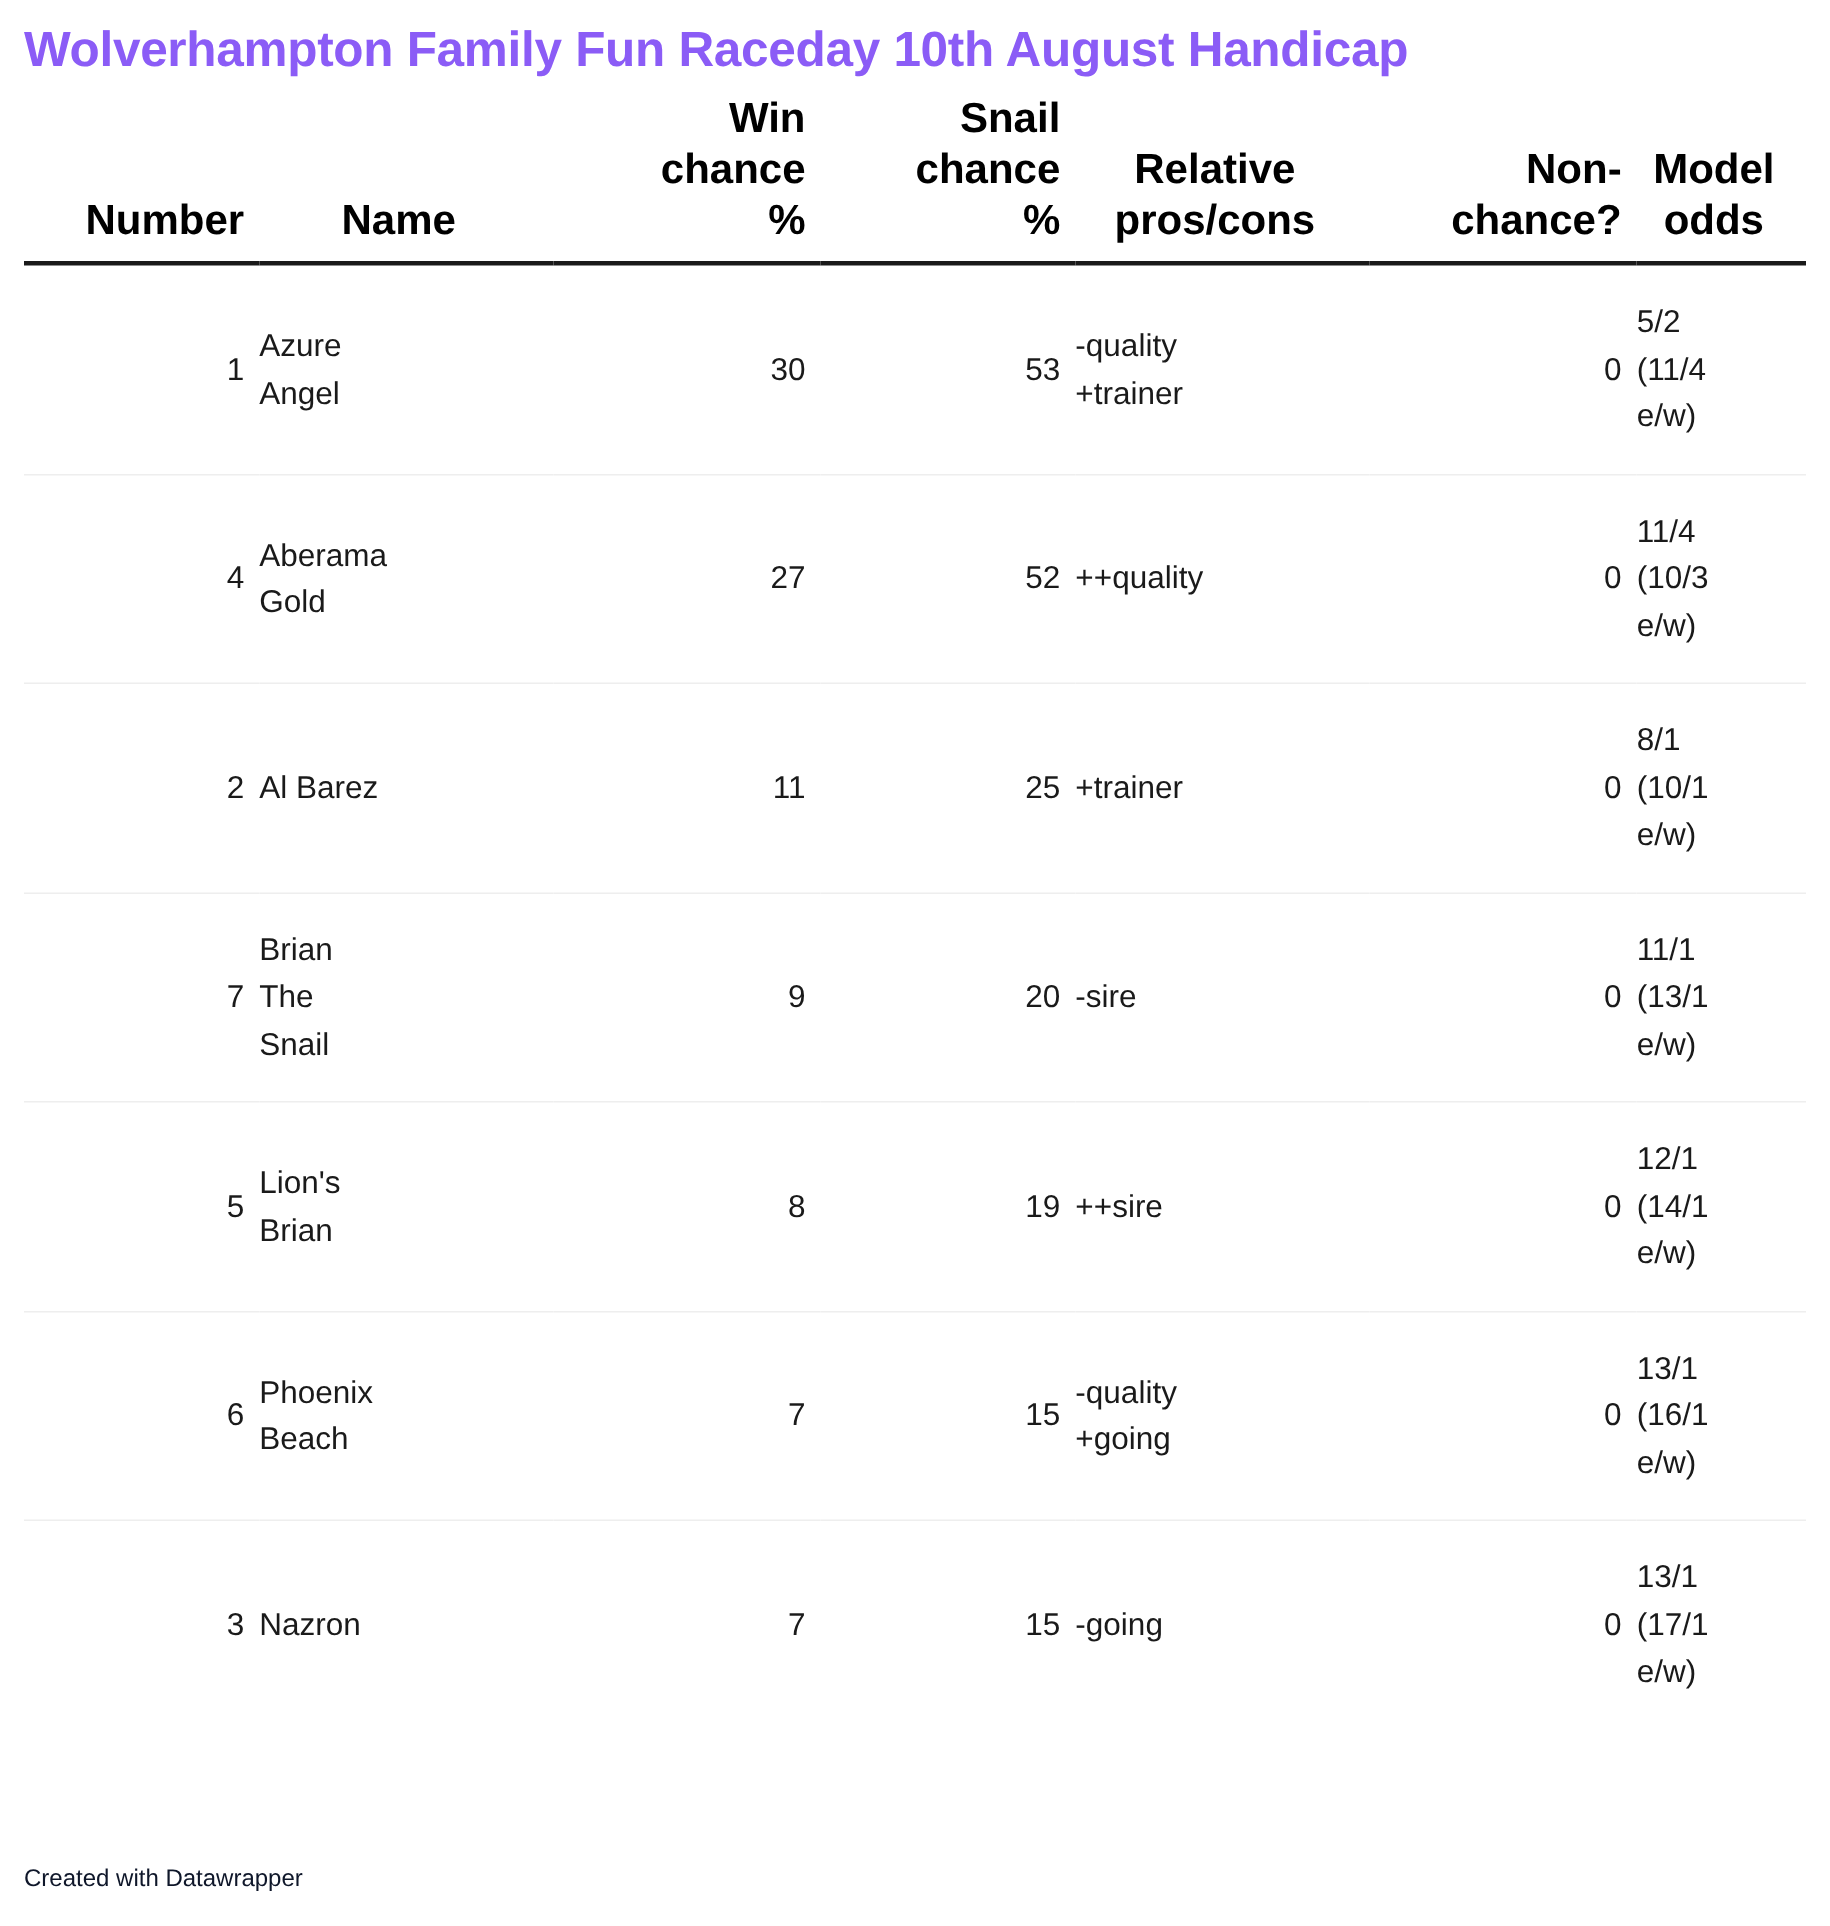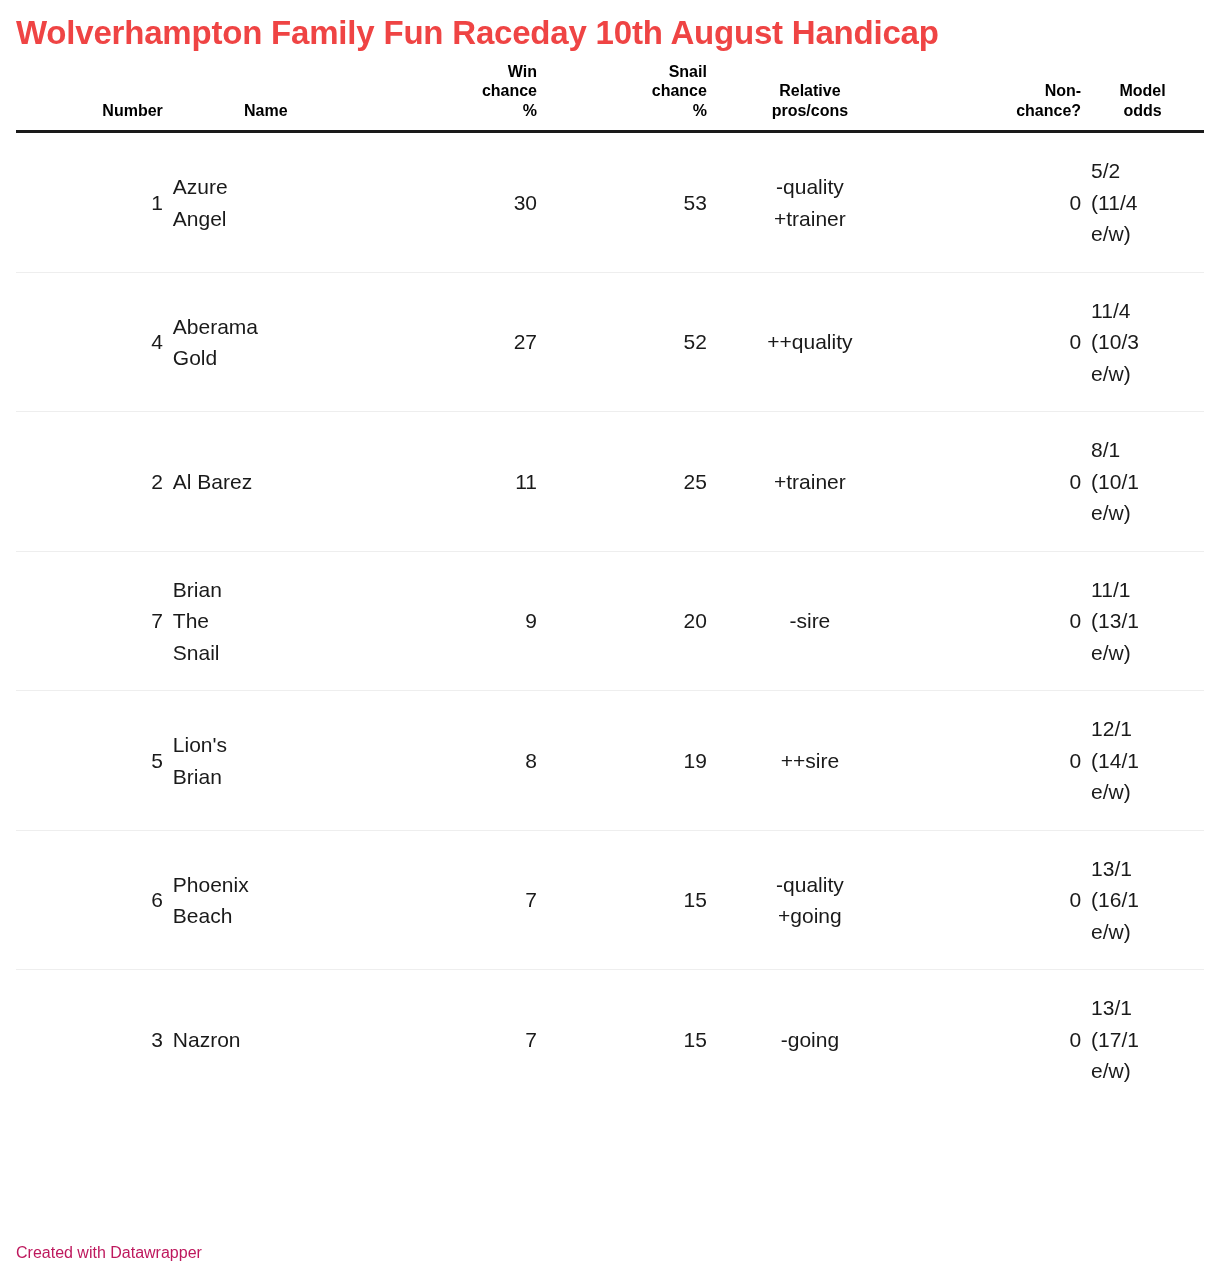--- a/index.html
+++ b/index.html
@@ -21,37 +21,37 @@
     box-sizing: border-box;
     padding: 0 16px;
   }
   .title {
     font-size: 33px;
     font-weight: bold;
     letter-spacing: -0.2px;
     line-height: 1.15;
     padding-top: 14px;
     padding-bottom: 10px;
-    color: #ef4444;
+    color: #8b5cf6;
   }
   table.dw {
     width: 100%;
     border-collapse: collapse;
     table-layout: fixed;
   }
   table.dw col.c-number { width: 13.2%; }
   table.dw col.c-name   { width: 16.5%; }
   table.dw col.c-win    { width: 15.0%; }
   table.dw col.c-place  { width: 14.3%; }
   table.dw col.c-pros   { width: 16.5%; }
   table.dw col.c-nr     { width: 15.0%; }
   table.dw col.c-odds   { width: 9.5%; }
 
   table.dw thead th {
-    font-size: 16px;
+    font-size: 28px;
     font-weight: bold;
     color: #000000;
     vertical-align: bottom;
     padding: 0 10px 10px 0;
     line-height: 1.22;
     border-bottom: 3px solid #1a1a1a;
   }
   th.al-left, td.al-left { text-align: center; }
   th.al-right, td.al-right { text-align: right; }
 
@@ -62,35 +62,35 @@
     line-height: 1.5;
     border-bottom: 1px solid #eeeeee;
     vertical-align: middle;
   }
   table.dw tbody tr:last-child td {
     border-bottom: none;
   }
   td.num-cell { text-align: right; padding-right: 24px; }
   td.name-cell { text-align: left; }
   td.win-cell, td.place-cell { text-align: right; padding-right: 30px; }
-  td.pros-cell { text-align: center; white-space: pre-line; }
+  td.pros-cell { text-align: left; white-space: pre-line; }
   td.nr-cell { text-align: right; padding-right: 30px; }
   td.odds-cell { text-align: left; vertical-align: top; padding-top: 18px; }
   td.name-cell .nm { display: block; white-space: pre-line; }
 
   th.win-h, th.place-h { padding-right: 30px; }
   th.nr-h { padding-right: 30px; }
   th.num-h { padding-right: 24px; }
 
   .footer {
     position: absolute;
     left: 16px;
     bottom: 22px;
     font-size: 16px;
-    color: #be185d;
+    color: #0f172a;
   }
 </style>
 </head>
 <body>
 
 <div class="page">
 
   <div class="title">Wolverhampton Family Fun Raceday 10th August Handicap</div>
 
   <table class="dw">

